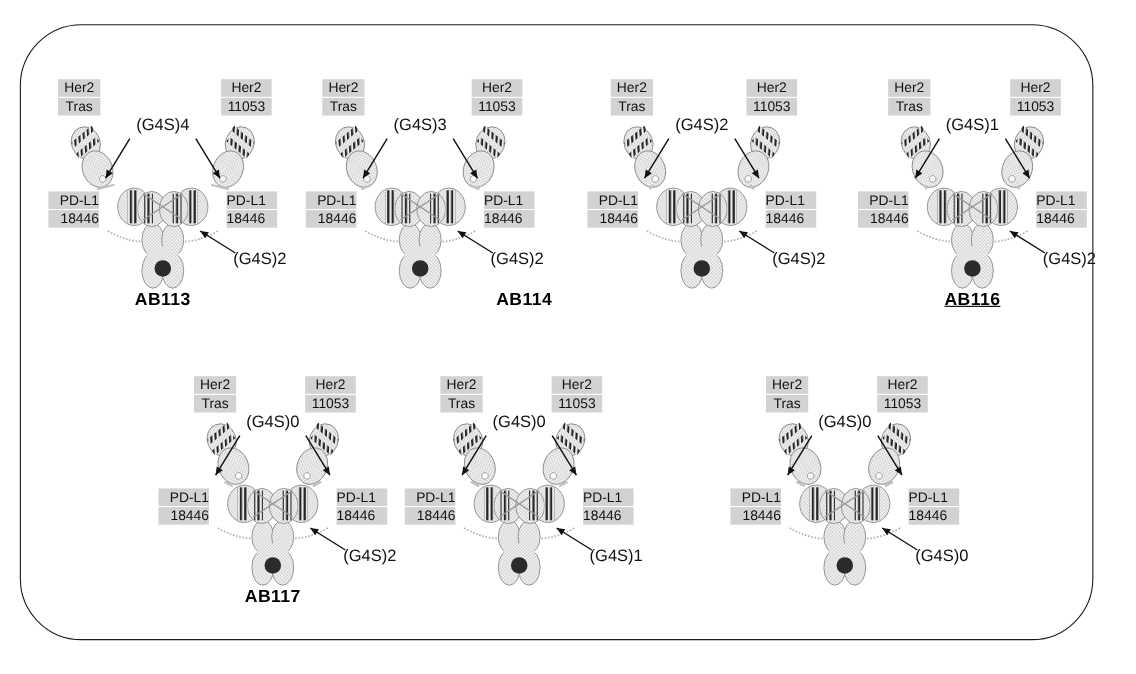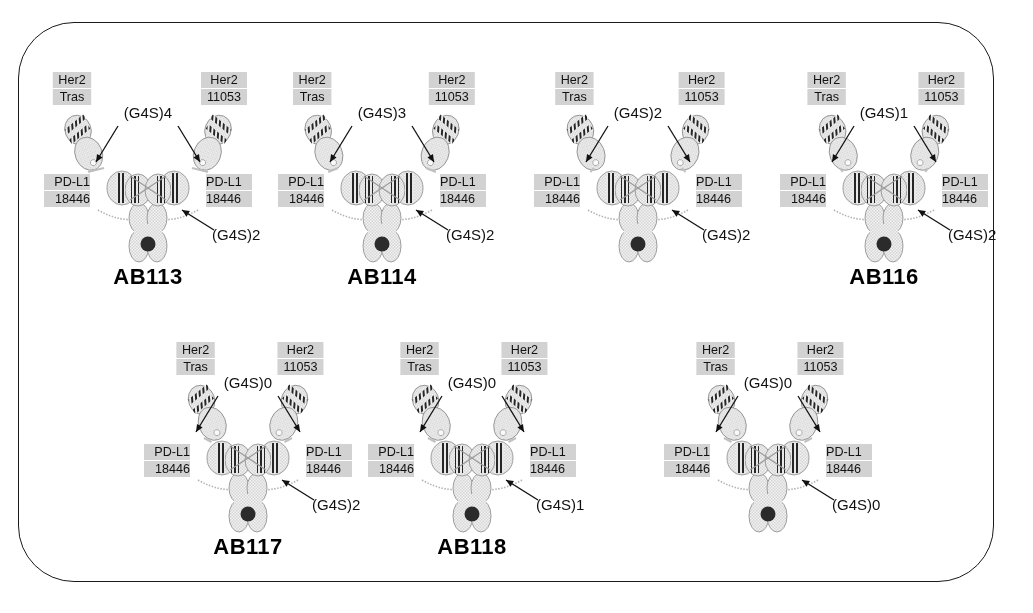--- a/index.html
+++ b/index.html
@@ -10,21 +10,21 @@
     color:#000;
   }
   #figure-frame{
     position:absolute;left:18px;top:22px;width:976px;height:560px;
     border:1.6px solid #1a1a1a;border-radius:56px;box-sizing:border-box;
     background:#fff;
   }
   .construct{position:absolute;width:240px;height:236px;}
   .construct .caption{
     position:absolute;left:0;width:240px;text-align:center;
-    font-size:22px;font-weight:bold;letter-spacing:.4px;
+    font-size:16px;font-weight:bold;letter-spacing:.4px;
   }
   .construct svg{position:absolute;left:0;top:0;}
   .lbl{font-size:12.6px;font-family:"Liberation Sans","DejaVu Sans",sans-serif;}
   .lnk{font-size:15px;font-family:"Liberation Sans","DejaVu Sans",sans-serif;}
 </style>
 </head>
 <body>
 
 <div id="figure-frame"></div>
 <div id="constructs-root">
@@ -215,21 +215,21 @@
         <g>
           <line x1="150" y1="68" x2="172" y2="104" stroke="#111" stroke-width="1.3"></line>
           <polygon points="172,104 165.40748141091524,99.46803589460687 170.97443480415401,96.06600882096096" fill="#111"></polygon>
         </g>
         <text x="184" y="182" text-anchor="start" class="lnk" fill="#111">(G4S)2</text>
         <g>
           <line x1="186" y1="172" x2="154" y2="152" stroke="#111" stroke-width="1.3"></line>
           <polygon points="154,152 161.92328384549944,153.10524798287432 158.4654821191508,158.6377307450321" fill="#111"></polygon>
         </g>
       </svg>
-      <div class="caption" style="top: 206px;">AB114</div>
+      <div class="caption" style="top: 206px; text-align: right;">AB114</div>
     </div>
     <div class="construct" style="left: 518px; top: 58px;">
       <svg width="240" height="206" viewBox="0 0 240 206">
         <defs>
           <pattern id="spk2" width="3" height="3" patternUnits="userSpaceOnUse">
             <rect width="3" height="3" fill="#f2f2f2"></rect>
             <rect x="0" y="0" width="1.5" height="1.5" fill="#d6d6d6"></rect>
             <rect x="1.5" y="1.5" width="1.5" height="1.5" fill="#d6d6d6"></rect>
           </pattern>
           <pattern id="vst2" width="4" height="4" patternUnits="userSpaceOnUse">
@@ -410,21 +410,21 @@
         <g>
           <line x1="150" y1="68" x2="172" y2="104" stroke="#111" stroke-width="1.3"></line>
           <polygon points="172,104 165.40748141091524,99.46803589460687 170.97443480415401,96.06600882096096" fill="#111"></polygon>
         </g>
         <text x="184" y="182" text-anchor="start" class="lnk" fill="#111">(G4S)2</text>
         <g>
           <line x1="186" y1="172" x2="154" y2="152" stroke="#111" stroke-width="1.3"></line>
           <polygon points="154,152 161.92328384549944,153.10524798287432 158.4654821191508,158.6377307450321" fill="#111"></polygon>
         </g>
       </svg>
-      <div class="caption" style="top: 206px;">AB116</div>
+      <div class="caption" style="top: 206px; text-decoration: underline;">AB116</div>
     </div>
     <div class="construct" style="left: 128px; top: 328px;">
       <svg width="240" height="206" viewBox="0 0 240 206">
         <defs>
           <pattern id="spk4" width="3" height="3" patternUnits="userSpaceOnUse">
             <rect width="3" height="3" fill="#f2f2f2"></rect>
             <rect x="0" y="0" width="1.5" height="1.5" fill="#d6d6d6"></rect>
             <rect x="1.5" y="1.5" width="1.5" height="1.5" fill="#d6d6d6"></rect>
           </pattern>
           <pattern id="vst4" width="4" height="4" patternUnits="userSpaceOnUse">
@@ -606,21 +606,20 @@
         <g>
           <line x1="150" y1="68" x2="172" y2="104" stroke="#111" stroke-width="1.3"></line>
           <polygon points="172,104 165.40748141091524,99.46803589460687 170.97443480415401,96.06600882096096" fill="#111"></polygon>
         </g>
         <text x="184" y="182" text-anchor="start" class="lnk" fill="#111">(G4S)1</text>
         <g>
           <line x1="186" y1="172" x2="154" y2="152" stroke="#111" stroke-width="1.3"></line>
           <polygon points="154,152 161.92328384549944,153.10524798287432 158.4654821191508,158.6377307450321" fill="#111"></polygon>
         </g>
       </svg>
-      <div class="caption" style="top: 206px;">AB118</div>
     </div>
     <div class="construct" style="left: 648px; top: 328px;">
       <svg width="240" height="206" viewBox="0 0 240 206">
         <defs>
           <pattern id="spk6" width="3" height="3" patternUnits="userSpaceOnUse">
             <rect width="3" height="3" fill="#f2f2f2"></rect>
             <rect x="0" y="0" width="1.5" height="1.5" fill="#d6d6d6"></rect>
             <rect x="1.5" y="1.5" width="1.5" height="1.5" fill="#d6d6d6"></rect>
           </pattern>
           <pattern id="vst6" width="4" height="4" patternUnits="userSpaceOnUse">

